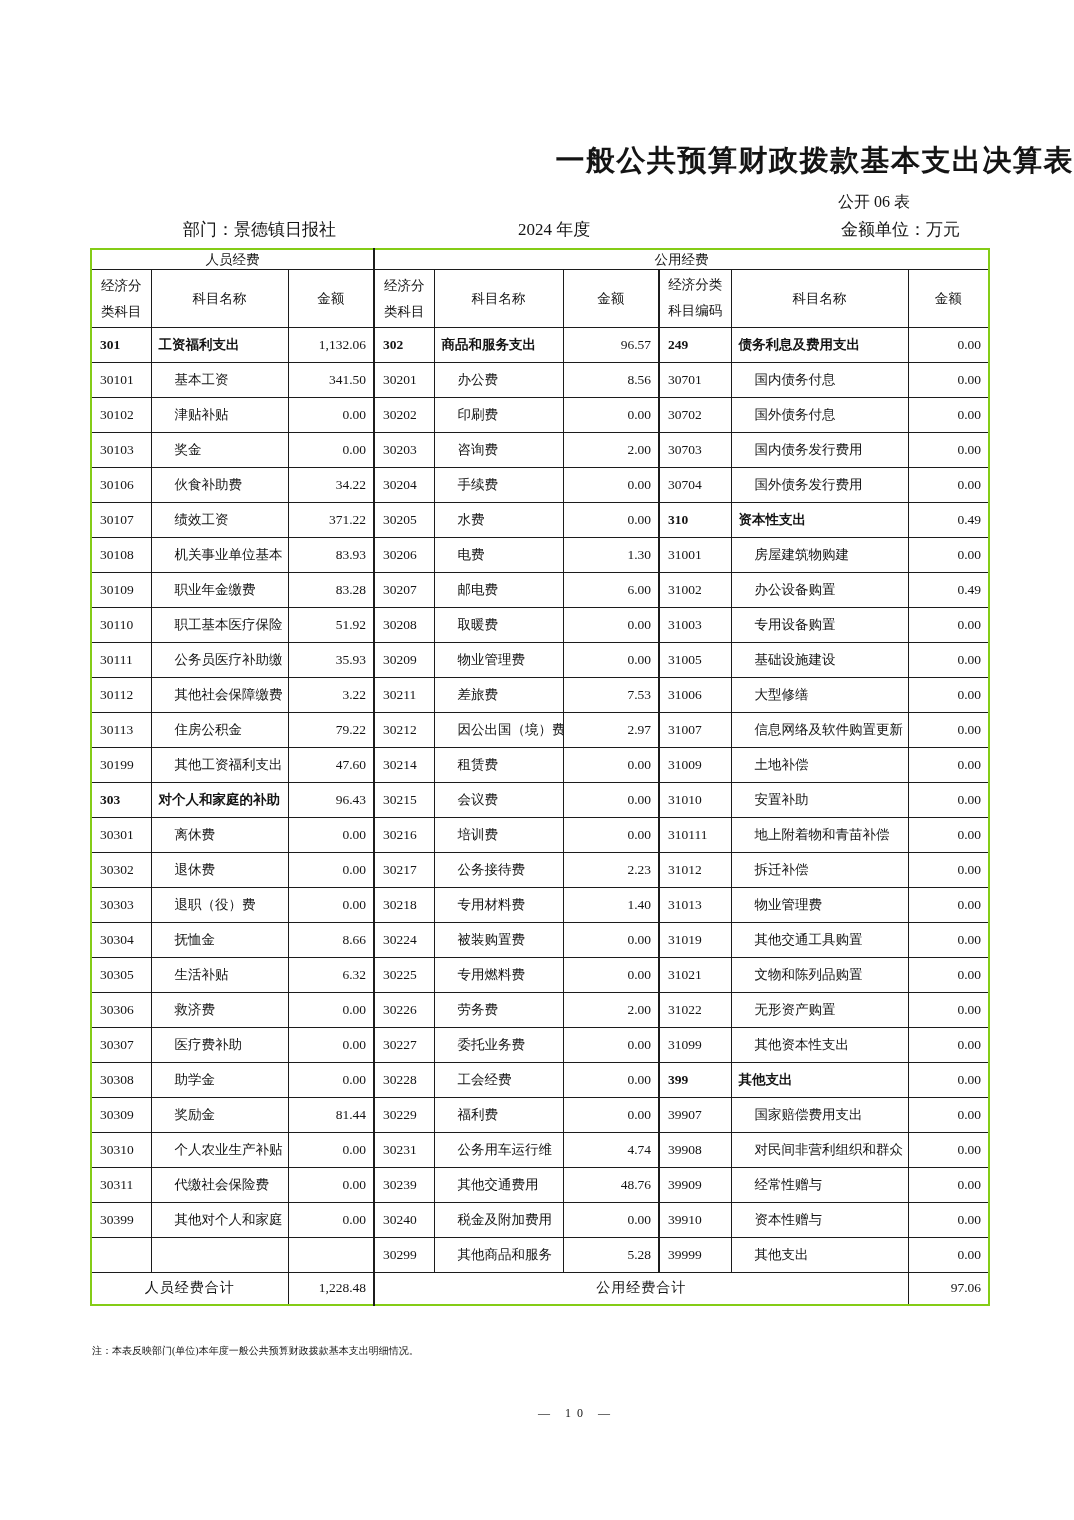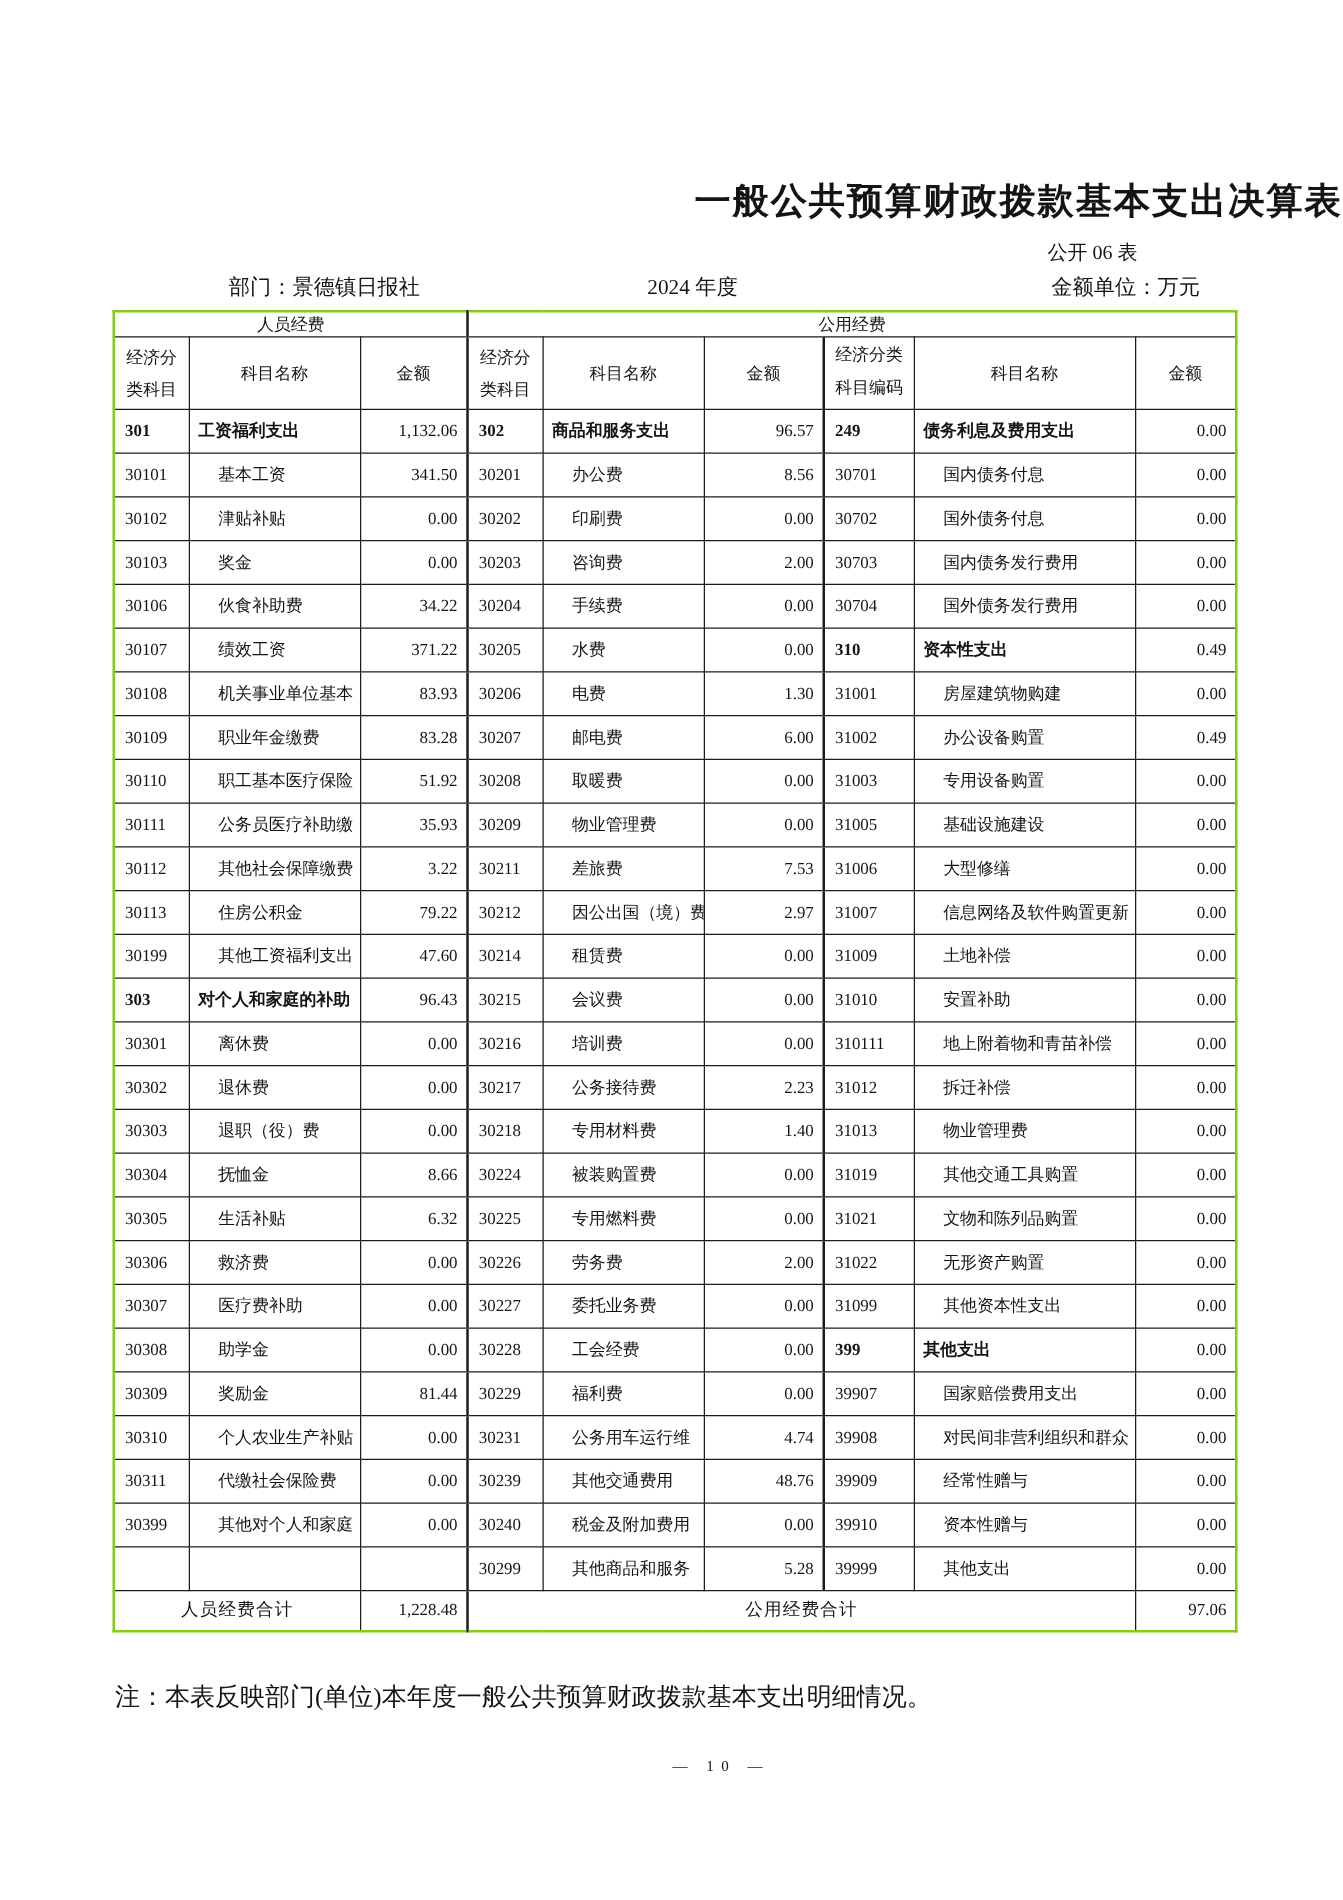--- a/index.html
+++ b/index.html
@@ -32,21 +32,21 @@
   .budget td.code{text-align:left;padding-left:8px;}
   .budget td.name{text-align:left;}
   .budget td.name.sub{padding-left:23px;}
   .budget td.name.cat{padding-left:7px;}
   .budget td.amt{text-align:right;padding-right:7px;}
   .budget .bold{font-weight:bold;}
   .budget .gsep{border-left:2px solid #1c1c1c;}
   .budget tfoot tr{height:32px;}
   .budget tfoot td.total-label{text-align:center;font-size:14px;letter-spacing:1px;}
 
-  .note{position:absolute;top:1344px;left:92px;font-size:20px;}
+  .note{position:absolute;top:1344px;left:92px;font-size:10px;}
   .page-number{position:absolute;top:1406px;left:0;width:100%;text-align:center;
                font-size:12px;letter-spacing:6px;margin-left:40px;}
 </style>
 </head>
 <body>
 
 <div class="page">
 
   <h1 class="title">一般公共预算财政拨款基本支出决算表</h1>
 

